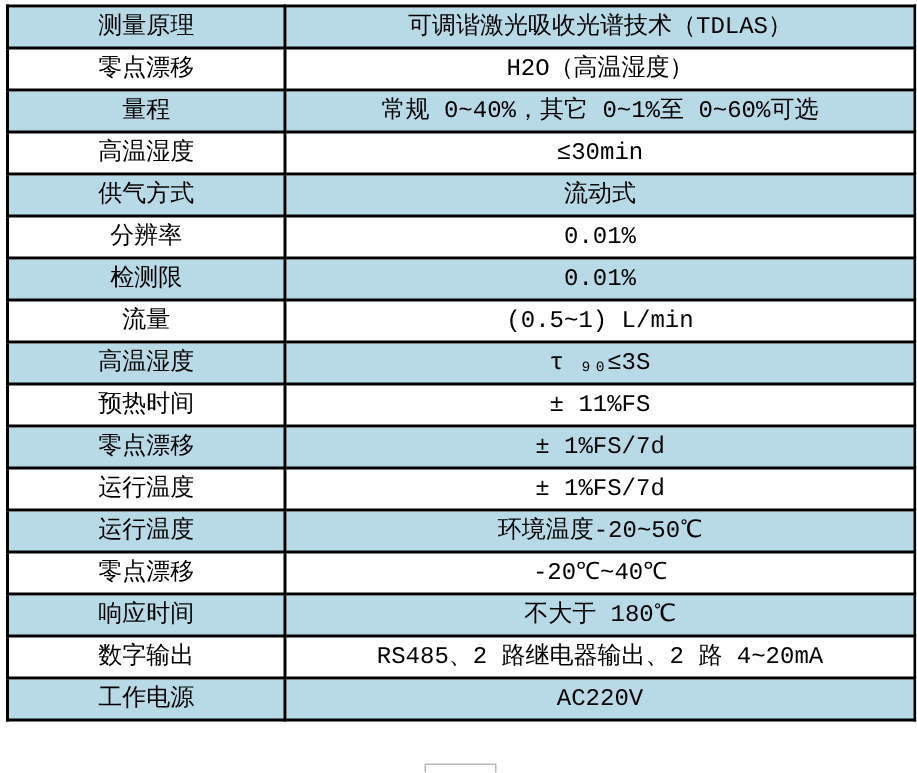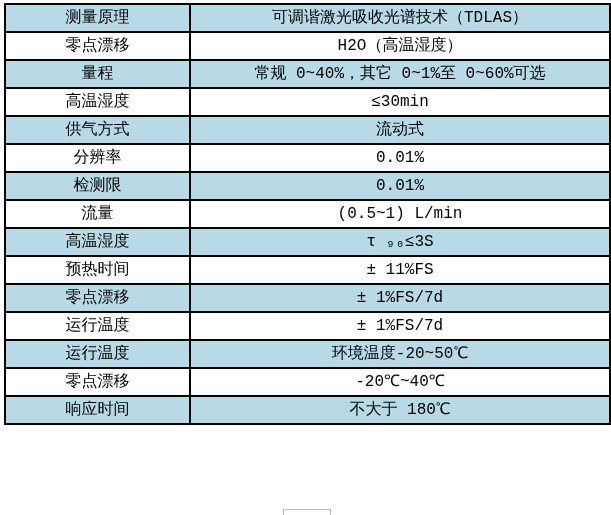--- a/index.html
+++ b/index.html
@@ -112,16 +112,24 @@
         <td class="v">环境温度-20~50℃</td>
       </tr>
       <tr>
         <td class="k">零点漂移</td>
         <td class="v">-20℃~40℃</td>
       </tr>
       <tr>
         <td class="k">响应时间</td>
         <td class="v">不大于 180℃</td>
       </tr>
+      <tr>
+        <td class="k">数字输出</td>
+        <td class="v">RS485、2 路继电器输出、2 路 4~20mA</td>
+      </tr>
+      <tr>
+        <td class="k">工作电源</td>
+        <td class="v">AC220V</td>
+      </tr>
     </tbody>
   </table>
   <div class="artifact"></div>
 </div>
 
 </body></html>

